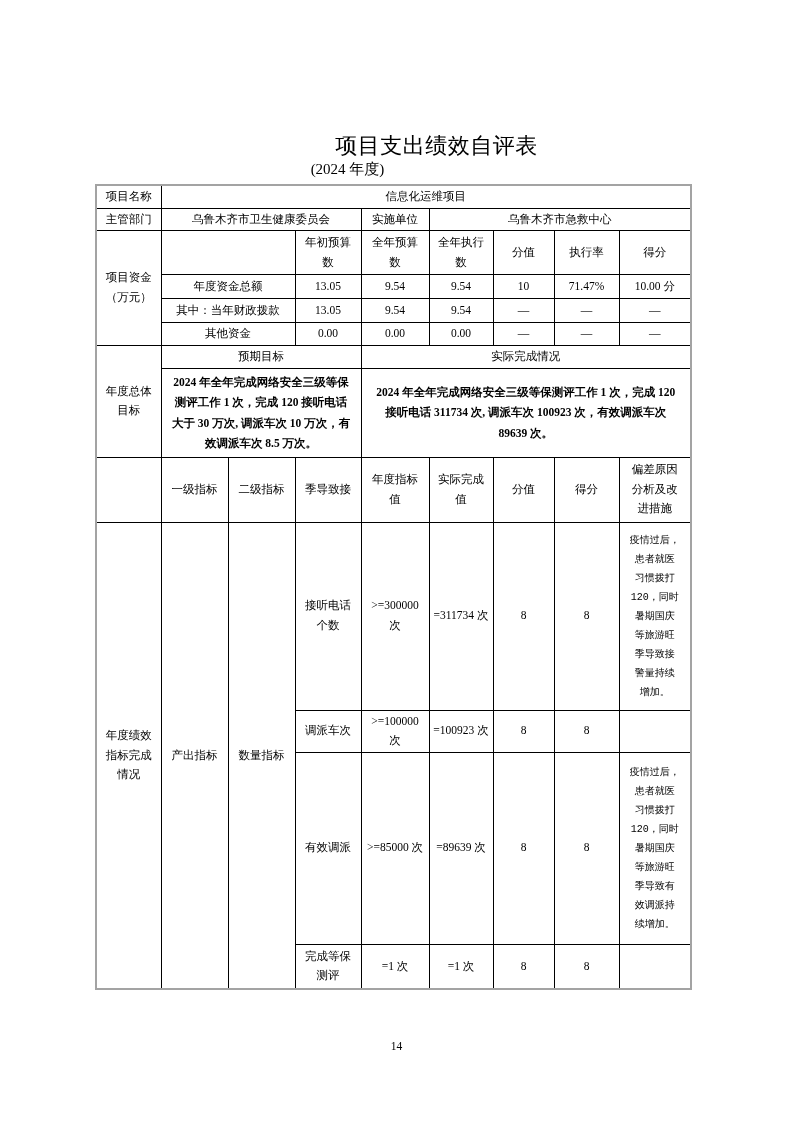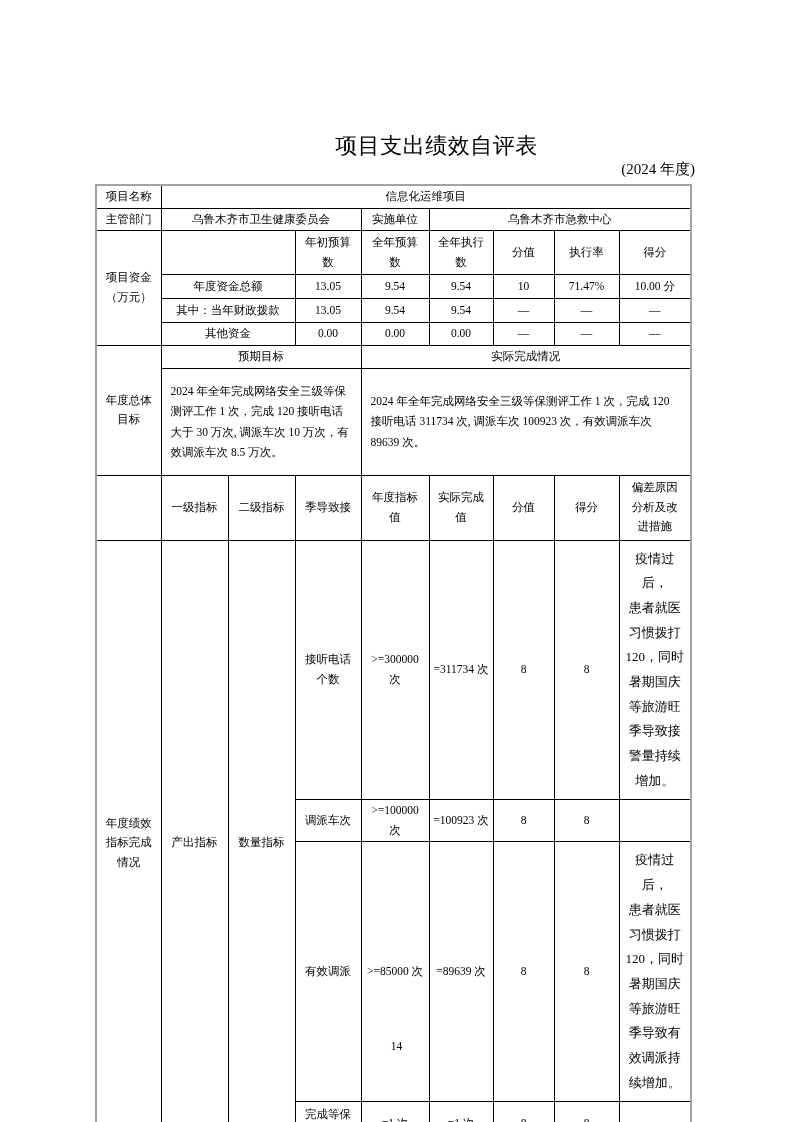--- a/index.html
+++ b/index.html
@@ -11,21 +11,21 @@
   .sheet { position: relative; width: 793px; height: 1122px; overflow: hidden; }
 
   .doc-title {
     position: absolute; top: 135px; left: 0; width: 793px;
     text-align: center; font-size: 22px; line-height: 21px;
     letter-spacing: 0.5px;
     padding-left: 40px;
   }
   .doc-subtitle {
     position: absolute; top: 158px; left: 0; width: 695px;
-    text-align: right; font-size: 15px; line-height: 22px;
+    text-align: center; font-size: 15px; line-height: 22px;
   }
 
   table.selfeval {
     position: absolute; top: 184px; left: 95px;
     width: 595px; border-collapse: collapse; table-layout: fixed;
     border: 2px solid #a3a3a3;
   }
   td {
     border: 1px solid #000;
     text-align: center; vertical-align: middle;
@@ -34,22 +34,22 @@
     white-space: pre-line;
     overflow: hidden;
   }
   tr.h21 { height: 21px; }  tr.h44 { height: 44px; }
   tr.h24 { height: 24px; }  tr.h22 { height: 22px; }
   tr.h23 { height: 23px; }  tr.h80 { height: 80px; }
   tr.h65 { height: 65px; }  tr.h188 { height: 188px; }
   tr.h39 { height: 39px; margin-left: 25px; }  tr.h192 { height: 192px; }
   tr.h45 { height: 45px; }
 
-  td.goal-text { text-align: left; padding: 12px 9px; line-height: 1.78; }
-  td.dev-cell  { font-size: 13px; line-height: 1.9; padding: 6px 4px; }
+  td.goal-text { text-align: center; padding: 3px 9px; line-height: 1.78; font-weight: bold; }
+  td.dev-cell  { font-size: 10px; line-height: 1.9; padding: 6px 4px; font-family: Liberation Mono, monospace; }
 
   .page-number {
     position: absolute; top: 1040px; left: 0; width: 793px;
     text-align: center; font-size: 11.5px;
   }
 </style>
 </head>
 <body>
 
 <div class="sheet">

